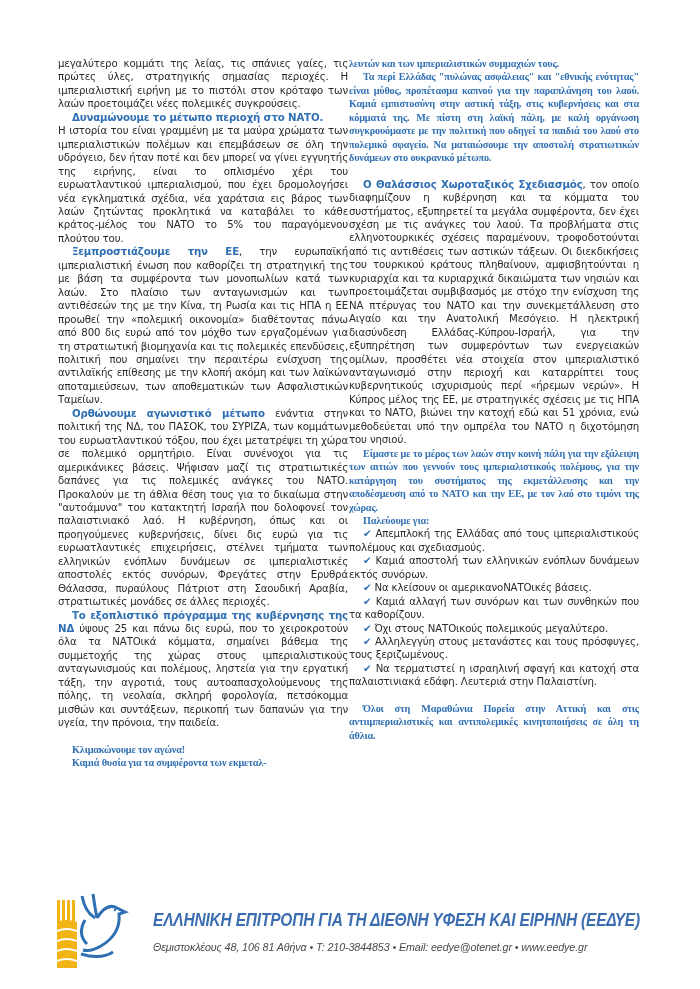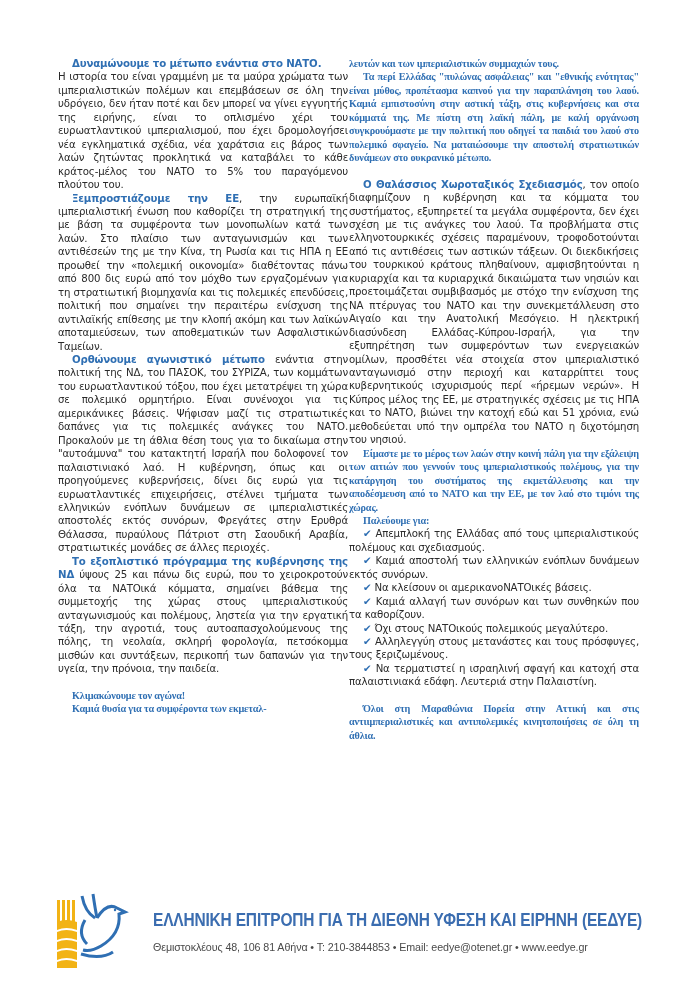--- a/index.html
+++ b/index.html
@@ -8,34 +8,35 @@
     .col { position: absolute; top: 57px; width: 290px; font-size: 10.2px; line-height: 13.45px;
       text-align: justify; letter-spacing: -0.15px; }
     .col-left { left: 58px; }
     .col-right { left: 349px; }
     .col p { margin: 0; text-indent: 0; }
     .col p.ind { text-indent: 14px; }
     .hl { color: #2f6fb3; font-weight: bold; }
     .blue-block { color: #2f6fb3; font-weight: bold; font-family: Liberation Serif, serif; }
     .gap { height: 13px; }
     .check { color: #2f6fb3; font-weight: bold; }
-    .footer { position: absolute; left: 0; top: 880px; width: 700px; height: 109px; }
+    .footer { position: absolute; left: 0; top: 880px; width: 700px; height: 109px; font-style: italic; }
     .logo { position: absolute; left: 55px; top: 10px; width: 80px; height: 80px; }
     .org-name { position: absolute; left: 153px; top: 30px; font-family: "Liberation Sans", sans-serif;
       font-size: 17.6px; font-weight: bold; color: #3b6db0; letter-spacing: -0.2px; white-space: nowrap;
       transform: scaleX(0.88); transform-origin: left center; }
     .org-contact { position: absolute; left: 153px; top: 61px; font-family: "Liberation Sans", sans-serif;
       font-size: 11.4px; color: #4a4a4a; white-space: nowrap; letter-spacing: -0.1px;
       transform: scaleX(0.94); transform-origin: left center; }
   </style>
 </head>
 <body>
 
 <div class="col col-left">
-  <p class="ind hl">Δυναμώνουμε το μέτωπο ενάντια στο ΝΑΤΟ.</p>
+  <p>μεγαλύτερο κομμάτι της λείας, τις σπάνιες γαίες, τις πρώτες ύλες, στρατηγικής σημασίας περιοχές. Η ιμπεριαλιστική ειρήνη με το πιστόλι στον κρόταφο των λαών προετοιμάζει νέες πολεμικές συγκρούσεις.</p>
+  <p class="ind hl">Δυναμώνουμε το μέτωπο περιοχή στο ΝΑΤΟ.</p>
   <p>Η ιστορία του είναι γραμμένη με τα μαύρα χρώματα των ιμπεριαλιστικών πολέμων και επεμβάσεων σε όλη την υδρόγειο, δεν ήταν ποτέ και δεν μπορεί να γίνει εγγυητής της ειρήνης, είναι το οπλισμένο χέρι του ευρωατλαντικού ιμπεριαλισμού, που έχει δρομολογήσει νέα εγκληματικά σχέδια, νέα χαράτσια εις βάρος των λαών ζητώντας προκλητικά να καταβάλει το κάθε κράτος-μέλος του ΝΑΤΟ το 5% του παραγόμενου πλούτου του.</p>
   <p class="ind"><span class="hl">Ξεμπροστιάζουμε την ΕΕ</span><span>, την ευρωπαϊκή ιμπεριαλιστική ένωση που καθορίζει τη στρατηγική της με βάση τα συμφέροντα των μονοπωλίων κατά των λαών. Στο πλαίσιο των ανταγωνισμών και των αντιθέσεών της με την Κίνα, τη Ρωσία και τις ΗΠΑ η ΕΕ προωθεί την «πολεμική οικονομία» διαθέτοντας πάνω από 800 δις ευρώ από τον μόχθο των εργαζομένων για τη στρατιωτική βιομηχανία και τις πολεμικές επενδύσεις, πολιτική που σημαίνει την περαιτέρω ενίσχυση της αντιλαϊκής επίθεσης με την κλοπή ακόμη και των λαϊκών αποταμιεύσεων, των αποθεματικών των Ασφαλιστικών Ταμείων.</span></p>
   <p class="ind"><span class="hl">Ορθώνουμε αγωνιστικό μέτωπο</span><span> ενάντια στην πολιτική της ΝΔ, του ΠΑΣΟΚ, του ΣΥΡΙΖΑ, των κομμάτων του ευρωατλαντικού τόξου, που έχει μετατρέψει τη χώρα σε πολεμικό ορμητήριο. Είναι συνένοχοι για τις αμερικάνικες βάσεις. Ψήφισαν μαζί τις στρατιωτικές δαπάνες για τις πολεμικές ανάγκες του ΝΑΤΟ. Προκαλούν με τη άθλια θέση τους για το δικαίωμα στην "αυτοάμυνα" του κατακτητή Ισραήλ που δολοφονεί τον παλαιστινιακό λαό. Η κυβέρνηση, όπως και οι προηγούμενες κυβερνήσεις, δίνει δις ευρώ για τις ευρωατλαντικές επιχειρήσεις, στέλνει τμήματα των ελληνικών ενόπλων δυνάμεων σε ιμπεριαλιστικές αποστολές εκτός συνόρων, Φρεγάτες στην Ερυθρά Θάλασσα, πυραύλους Πάτριοτ στη Σαουδική Αραβία, στρατιωτικές μονάδες σε άλλες περιοχές.</span></p>
   <p class="ind"><span class="hl">Το εξοπλιστικό πρόγραμμα της κυβέρνησης της ΝΔ</span><span> ύψους 25 και πάνω δις ευρώ, που το χειροκροτούν όλα τα ΝΑΤΟικά κόμματα, σημαίνει βάθεμα της συμμετοχής της χώρας στους ιμπεριαλιστικούς ανταγωνισμούς και πολέμους, ληστεία για την εργατική τάξη, την αγροτιά, τους αυτοαπασχολούμενους της πόλης, τη νεολαία, σκληρή φορολογία, πετσόκομμα μισθών και συντάξεων, περικοπή των δαπανών για την υγεία, την πρόνοια, την παιδεία.</span></p>
   <div class="gap"></div>
   <p class="ind blue-block">Κλιμακώνουμε τον αγώνα!</p>
   <p class="ind blue-block">Καμιά θυσία για τα συμφέροντα των εκμεταλ-</p>
 </div>
 
 <div class="col col-right">

